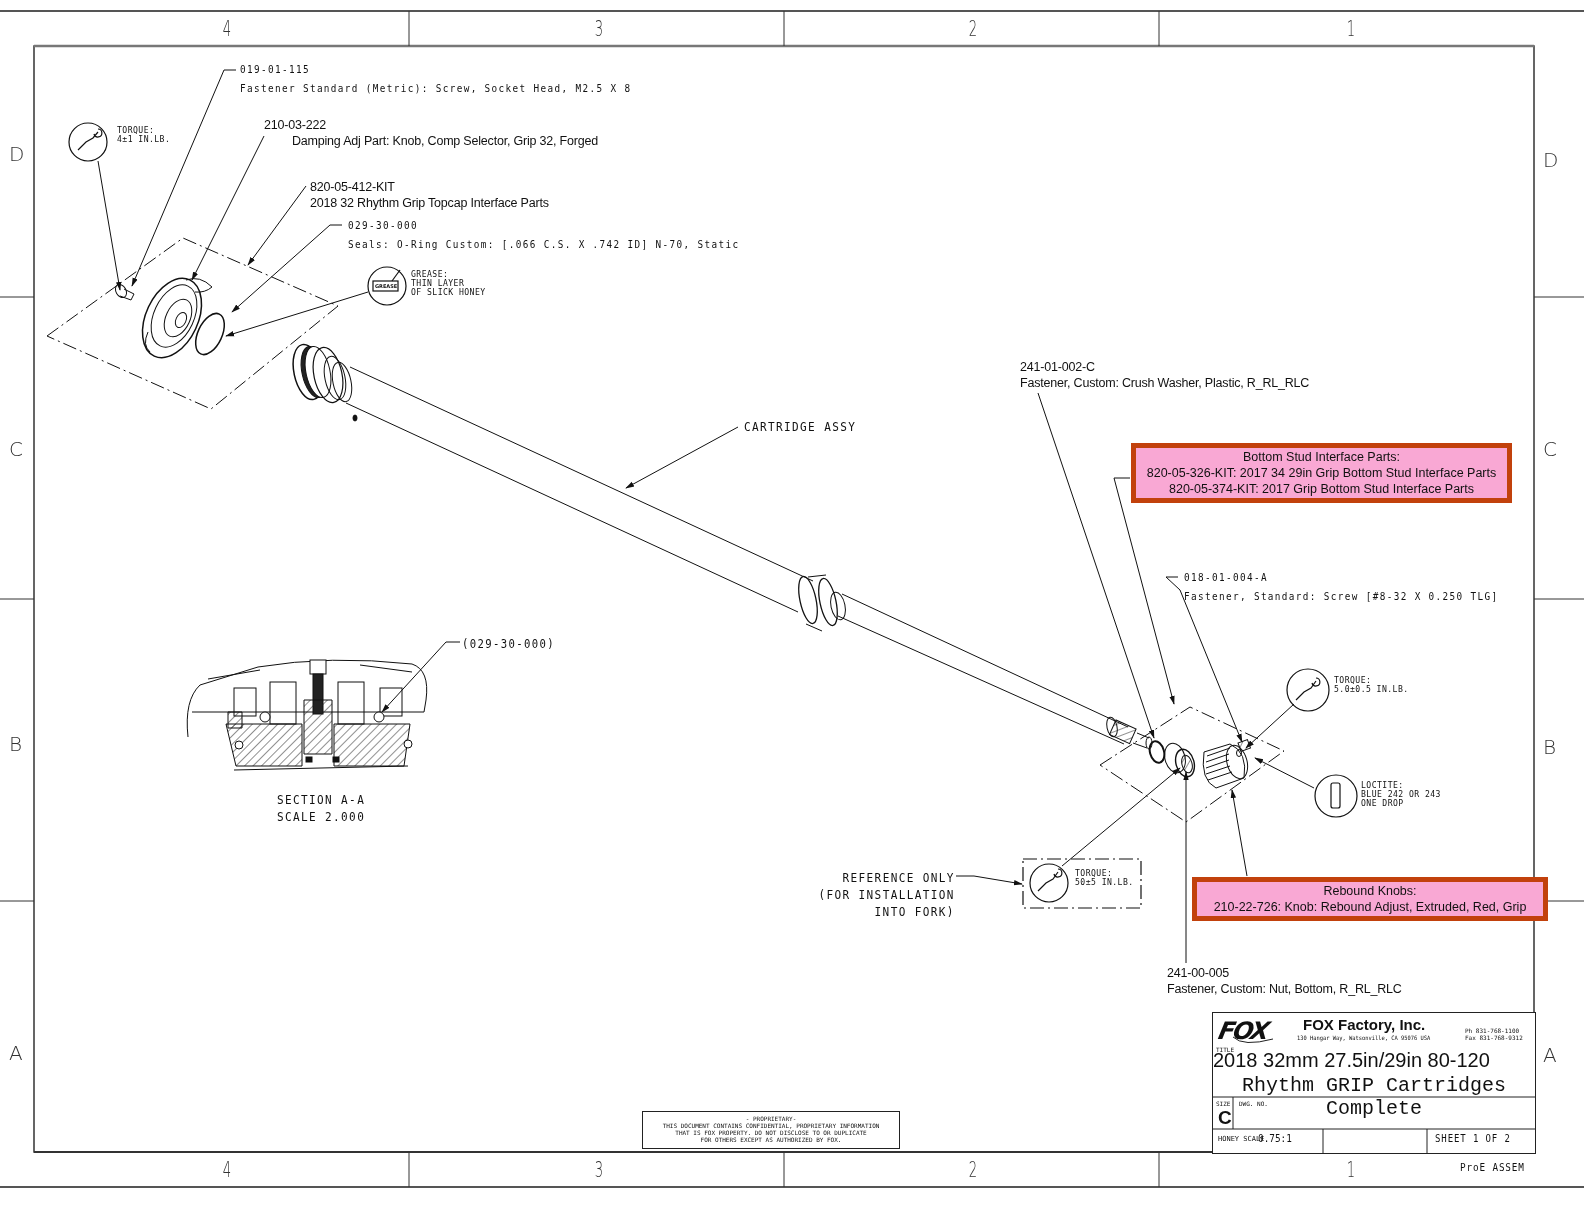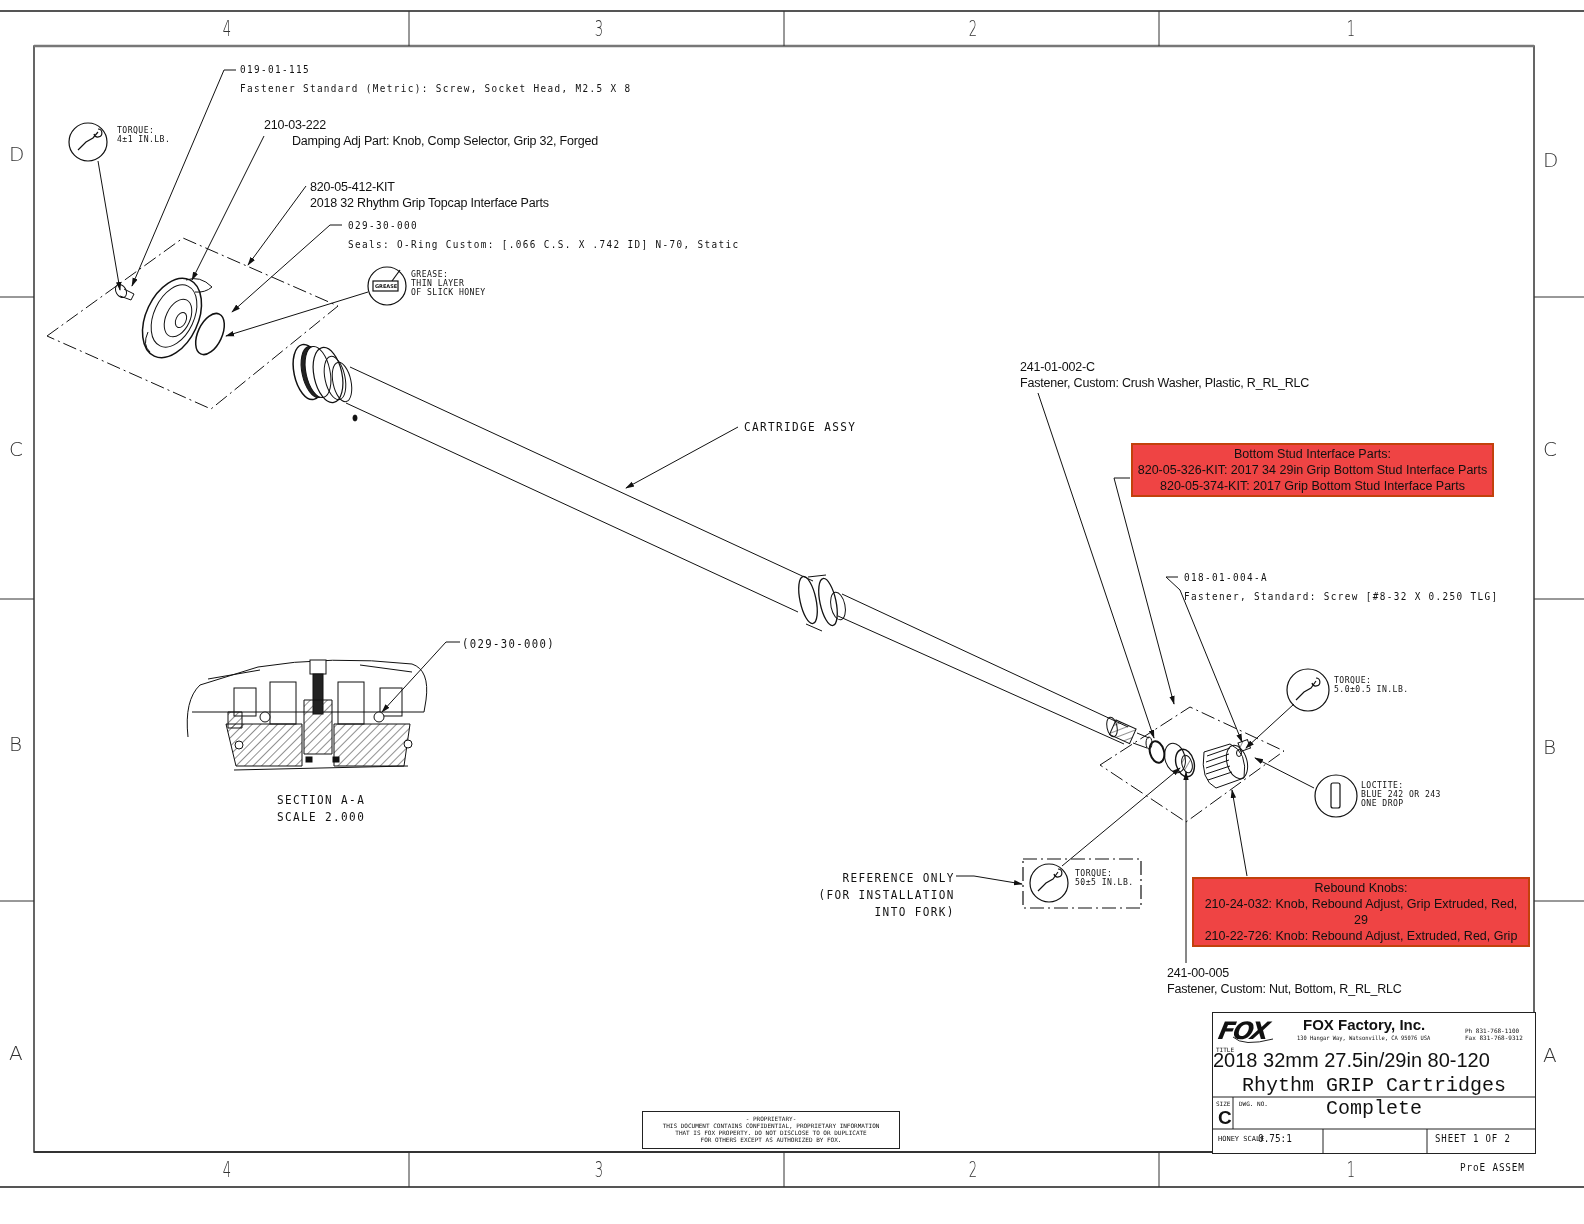--- a/index.html
+++ b/index.html
@@ -3,21 +3,21 @@
 <meta charset="utf-8">
 <style>
   html, body { margin:0; padding:0; background:#fff; }
   body { width:1584px; height:1224px; position:relative; overflow:hidden; font-family:"Liberation Sans", sans-serif; color:#111; }
   svg { position:absolute; left:0; top:0; }
   .lbl { position:absolute; white-space:nowrap; color:#111; }
   .mono { font-family:"DejaVu Sans Mono", monospace; font-size:11px; letter-spacing:1.6px; transform:scaleX(0.85); transform-origin:left top; }
   .sans { font-family:"Liberation Sans", sans-serif; font-size:12.5px; letter-spacing:-0.2px; }
   .zone { position:absolute; font-family:"DejaVu Sans", sans-serif; font-size:22px; color:#333; transform:scaleX(0.6); font-weight:300; }
   .rowz { position:absolute; font-family:"DejaVu Sans", sans-serif; font-size:20px; color:#333; font-weight:300; }
-  .boxnote { position:absolute; border:2px solid #c2410c; background:#ef4444; text-align:center; font-family:"Liberation Sans", sans-serif; font-size:12.5px; line-height:16px; padding:1px 2px; }
+  .boxnote { position:absolute; border:5px solid #c2410c; background:#f9a8d4; text-align:center; font-family:"Liberation Sans", sans-serif; font-size:12.5px; line-height:16px; padding:1px 8px; }
   .torq { position:absolute; font-family:"DejaVu Sans Mono", monospace; font-size:9px; line-height:9px; letter-spacing:0.5px; transform:scaleX(0.9); transform-origin:left top; }
   .title-block { position:absolute; left:1212px; top:1012px; width:322px; height:140px; border:1px solid #222; background:#fff; }
   .tb-logo { position:absolute; left:6px; top:4px; font-family:"DejaVu Sans", sans-serif; font-style:italic; font-weight:bold; font-size:24px; letter-spacing:-2px; color:#111; transform:skewX(-12deg); }
   .tb-company { position:absolute; left:90px; top:3px; font-family:"Liberation Sans", sans-serif; font-weight:bold; font-size:15px; }
   .tb-addr { position:absolute; left:84px; top:21px; font-family:"DejaVu Sans Mono", monospace; font-size:6px; transform:scaleX(0.9); transform-origin:left top; }
   .tb-phone { position:absolute; left:252px; top:14px; font-family:"DejaVu Sans Mono", monospace; font-size:6px; line-height:7px; }
   .tb-titlelbl { position:absolute; left:3px; top:33px; font-family:"DejaVu Sans Mono", monospace; font-size:6px; }
   .tb-t1 { position:absolute; left:0; width:322px; top:36px; font-family:"Liberation Sans", sans-serif; font-size:20px; }
   .tb-t2 { position:absolute; left:0; width:322px; text-align:center; top:61px; font-family:Liberation Mono, monospace; font-size:20px; }
   .tb-sizelbl { position:absolute; left:3px; top:87px; font-family:"DejaVu Sans Mono", monospace; font-size:6px; }
@@ -279,21 +279,20 @@
   <div>INTO FORK)</div>
 </div>
 
 <div class="torq" style="left:1075px; top:869px;">
   <div>TORQUE:</div>
   <div>50±5 IN.LB.</div>
 </div>
 
 <div class="boxnote" style="left:1192px; top:877px; width:330px;">
   <div>Rebound Knobs:</div>
-  <div>210-24-032: Knob, Rebound Adjust, Grip Extruded, Red, 29</div>
   <div>210-22-726: Knob: Rebound Adjust, Extruded, Red, Grip</div>
 </div>
 
 <div class="lbl sans" style="left:1167px; top:966px;">241-00-005</div>
 <div class="lbl sans" style="left:1167px; top:982px;">Fastener, Custom: Nut, Bottom, R_RL_RLC</div>
 
 <div class="prop">
   <div>- PROPRIETARY-</div>
   <div>THIS DOCUMENT CONTAINS CONFIDENTIAL, PROPRIETARY INFORMATION</div>
   <div>THAT IS FOX PROPERTY.  DO NOT DISCLOSE TO OR DUPLICATE</div>

